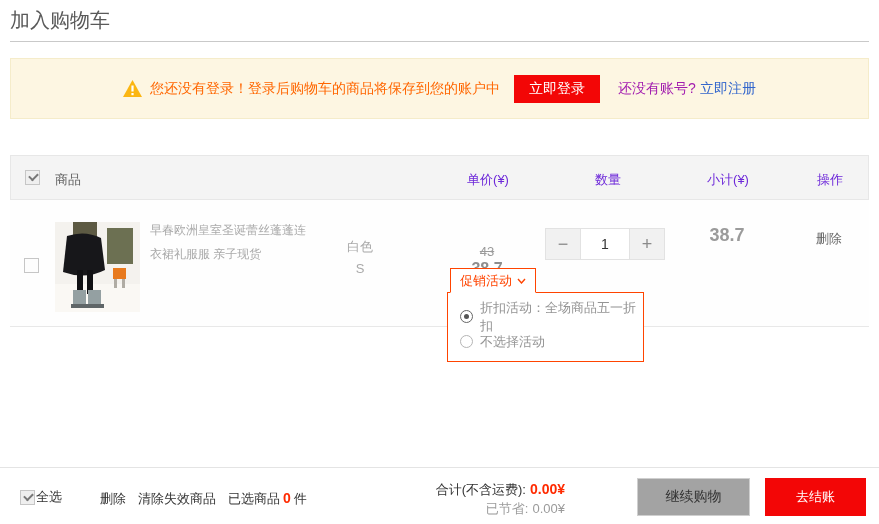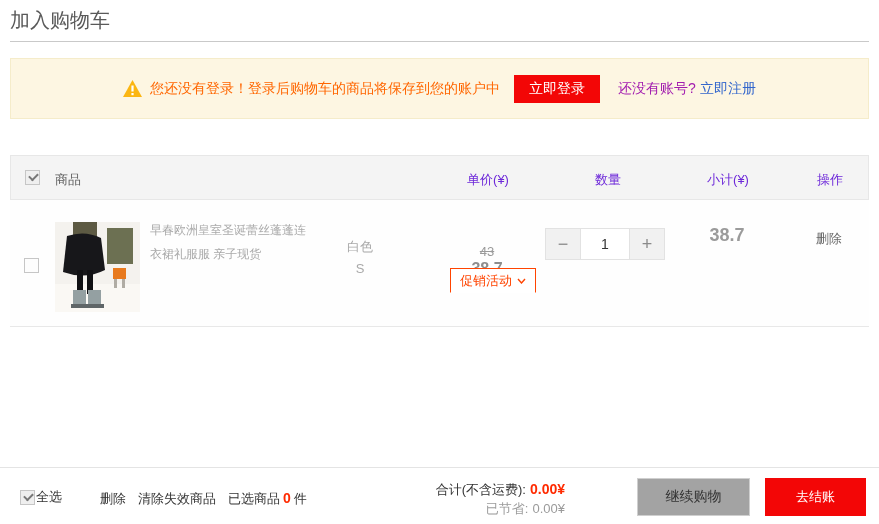--- a/index.html
+++ b/index.html
@@ -161,20 +161,30 @@
 
     <div class="sub-cell">38.7</div>
     <span class="row-del">删除</span>
 
     <div class="promo-btn">
       <span>促销活动</span>
       <svg width="9" height="6" viewBox="0 0 9 6">
         <polyline points="1,1 4.5,5 8,1" fill="none" stroke="#ff4400" stroke-width="1.4"></polyline>
       </svg>
     </div>
+    <div class="promo-panel">
+      <div class="promo-opt">
+        <span class="radio selected"></span>
+        <span>折扣活动：全场商品五一折扣</span>
+      </div>
+      <div class="promo-opt">
+        <span class="radio"></span>
+        <span>不选择活动</span>
+      </div>
+    </div>
   </div>
 
   <div class="footer">
     <label class="f-selall">
       <span class="cb checked"></span>
       <span>全选</span>
     </label>
     <span class="f-link f-del">删除</span>
     <span class="f-link f-clear">清除失效商品</span>
     <span class="f-count">

